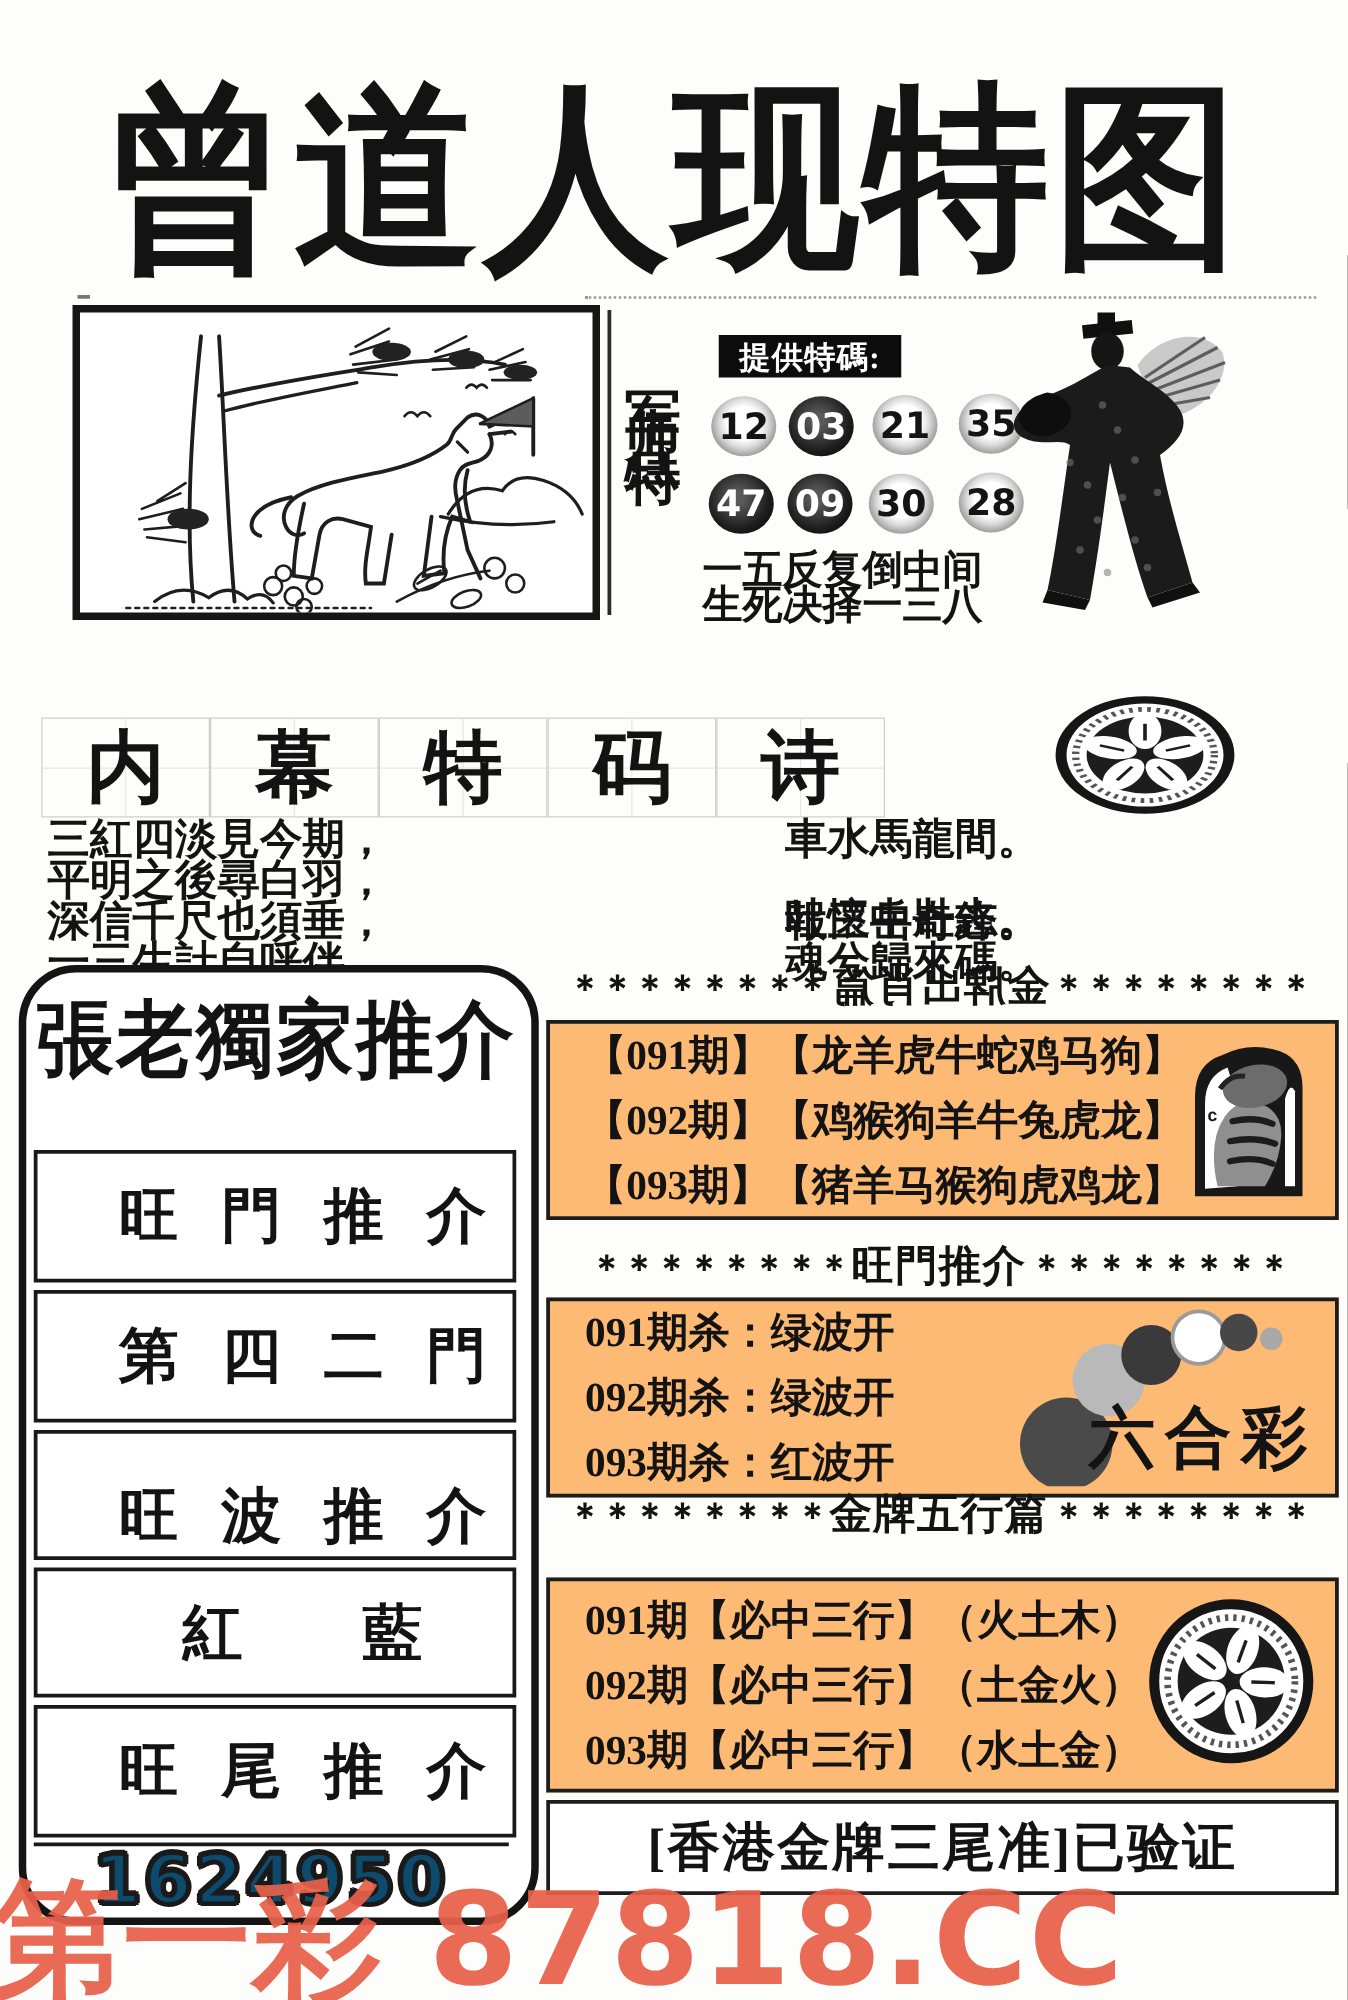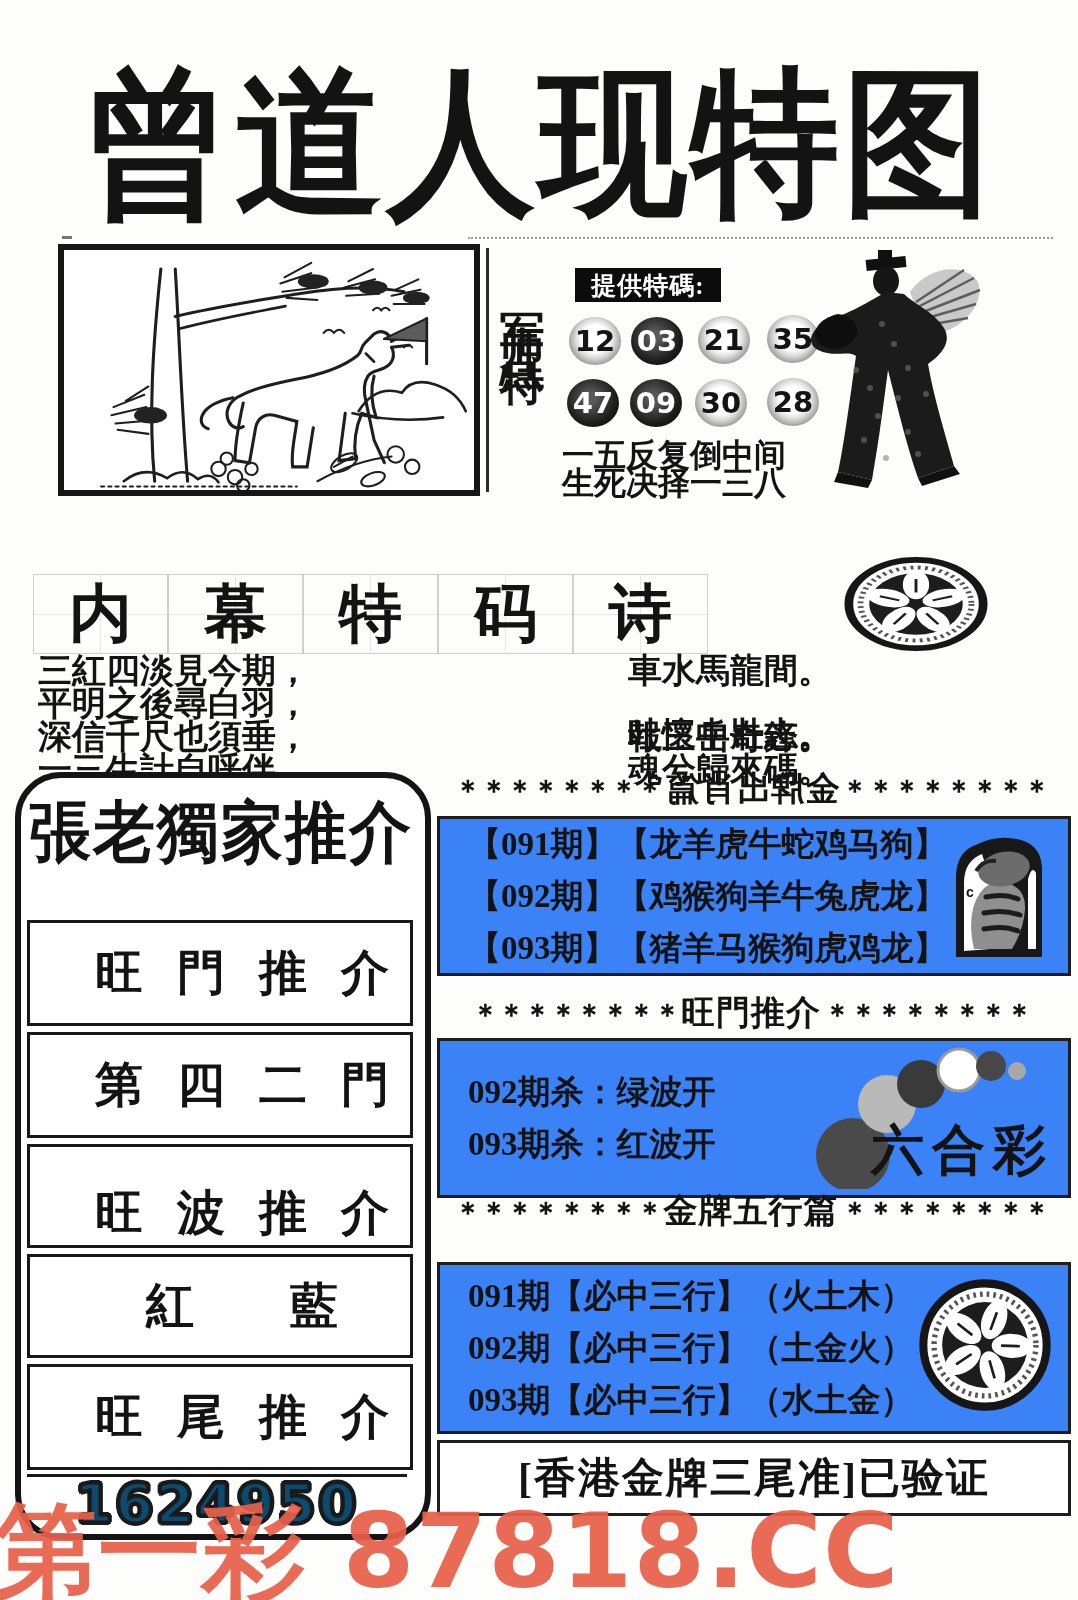--- a/index.html
+++ b/index.html
@@ -48,21 +48,21 @@
     display:flex;align-items:center;justify-content:center;}
   .lcode span{font-family:"DejaVu Sans","Liberation Sans",sans-serif;font-size:54px;font-weight:900;color:#0c4a6e;
     letter-spacing:3px;-webkit-text-stroke:3px #1a1a1a;
     text-shadow:-3px 0 #1a1a1a,3px 0 #1a1a1a,0 -3px #1a1a1a,0 3px #1a1a1a,-2px -2px #1a1a1a,2px 2px #1a1a1a,2px -2px #1a1a1a,-2px 2px #1a1a1a;}
 
   
   .rheader{left:437px;width:628px;text-align:center;white-space:nowrap;}
   .rheader .stars{font-size:29px;font-weight:800;letter-spacing:-3px;}
   .rheader .rtitle{font-size:34px;font-weight:900;letter-spacing:1px;padding:0 2px;}
   .mirror{display:inline-block;transform:scaleX(-1);}
-  .rbox{left:437px;width:628px;border:3px solid #1d1d1d;background:#3b82f6;}
+  .rbox{left:437px;width:628px;border:3px solid #1d1d1d;background:#fdba74;}
   .rrows{position:absolute;left:28px;top:0;bottom:0;display:flex;flex-direction:column;justify-content:center;gap:7px;}
   .rrow{font-size:33px;font-weight:800;white-space:nowrap;}
   .brand{position:absolute;right:14px;bottom:8px;font-size:53px;font-weight:900;letter-spacing:8px;white-space:nowrap;}
   .rfooter{left:437px;top:1440px;width:628px;height:70px;border:3px solid #1d1d1d;display:flex;align-items:center;
     justify-content:center;font-size:42px;font-weight:900;letter-spacing:2px;background:#fff;}
 
   
   .watermark{left:-6px;top:1484px;font-family:"DejaVu Sans","Liberation Sans",sans-serif;
     font-size:103px;font-weight:900;letter-spacing:1px;white-space:nowrap;z-index:40;opacity:.93;}
 </style>
@@ -279,20 +279,21 @@
       <path d="M30,40 q8,-12 20,-10" stroke="#222" stroke-width="4" fill="none"></path>
       <text x="20" y="66" font-size="14" font-weight="bold" fill="#161616" font-family="sans-serif">c</text>
     </svg>
   </div>
 
   <div class="abs rheader" style="top:990px;">
     <span class="stars">＊＊＊＊＊＊＊＊</span><span class="rtitle">旺門推介</span><span class="stars">＊＊＊＊＊＊＊＊</span>
   </div>
   <div class="abs rbox" style="top:1038px;height:154px;">
     <div class="rrows">
+      <div class="rrow">091期杀：绿波开</div>
       <div class="rrow">092期杀：绿波开</div>
       <div class="rrow">093期杀：红波开</div>
     </div>
     <svg style="position:absolute;right:0;top:0;" width="328" height="148" viewBox="0 0 328 148">
       <circle cx="113" cy="114" r="37" fill="#4a4a4a"></circle>
       <circle cx="147" cy="63" r="29" fill="#b9b9b9"></circle>
       <circle cx="181" cy="43" r="24" fill="#3a3a3a"></circle>
       <circle cx="219" cy="29" r="21" fill="#fff" stroke="#9a9a9a" stroke-width="3"></circle>
       <circle cx="251" cy="25" r="15" fill="#474747"></circle>
       <circle cx="277" cy="30" r="9" fill="#a8a8a8"></circle>

